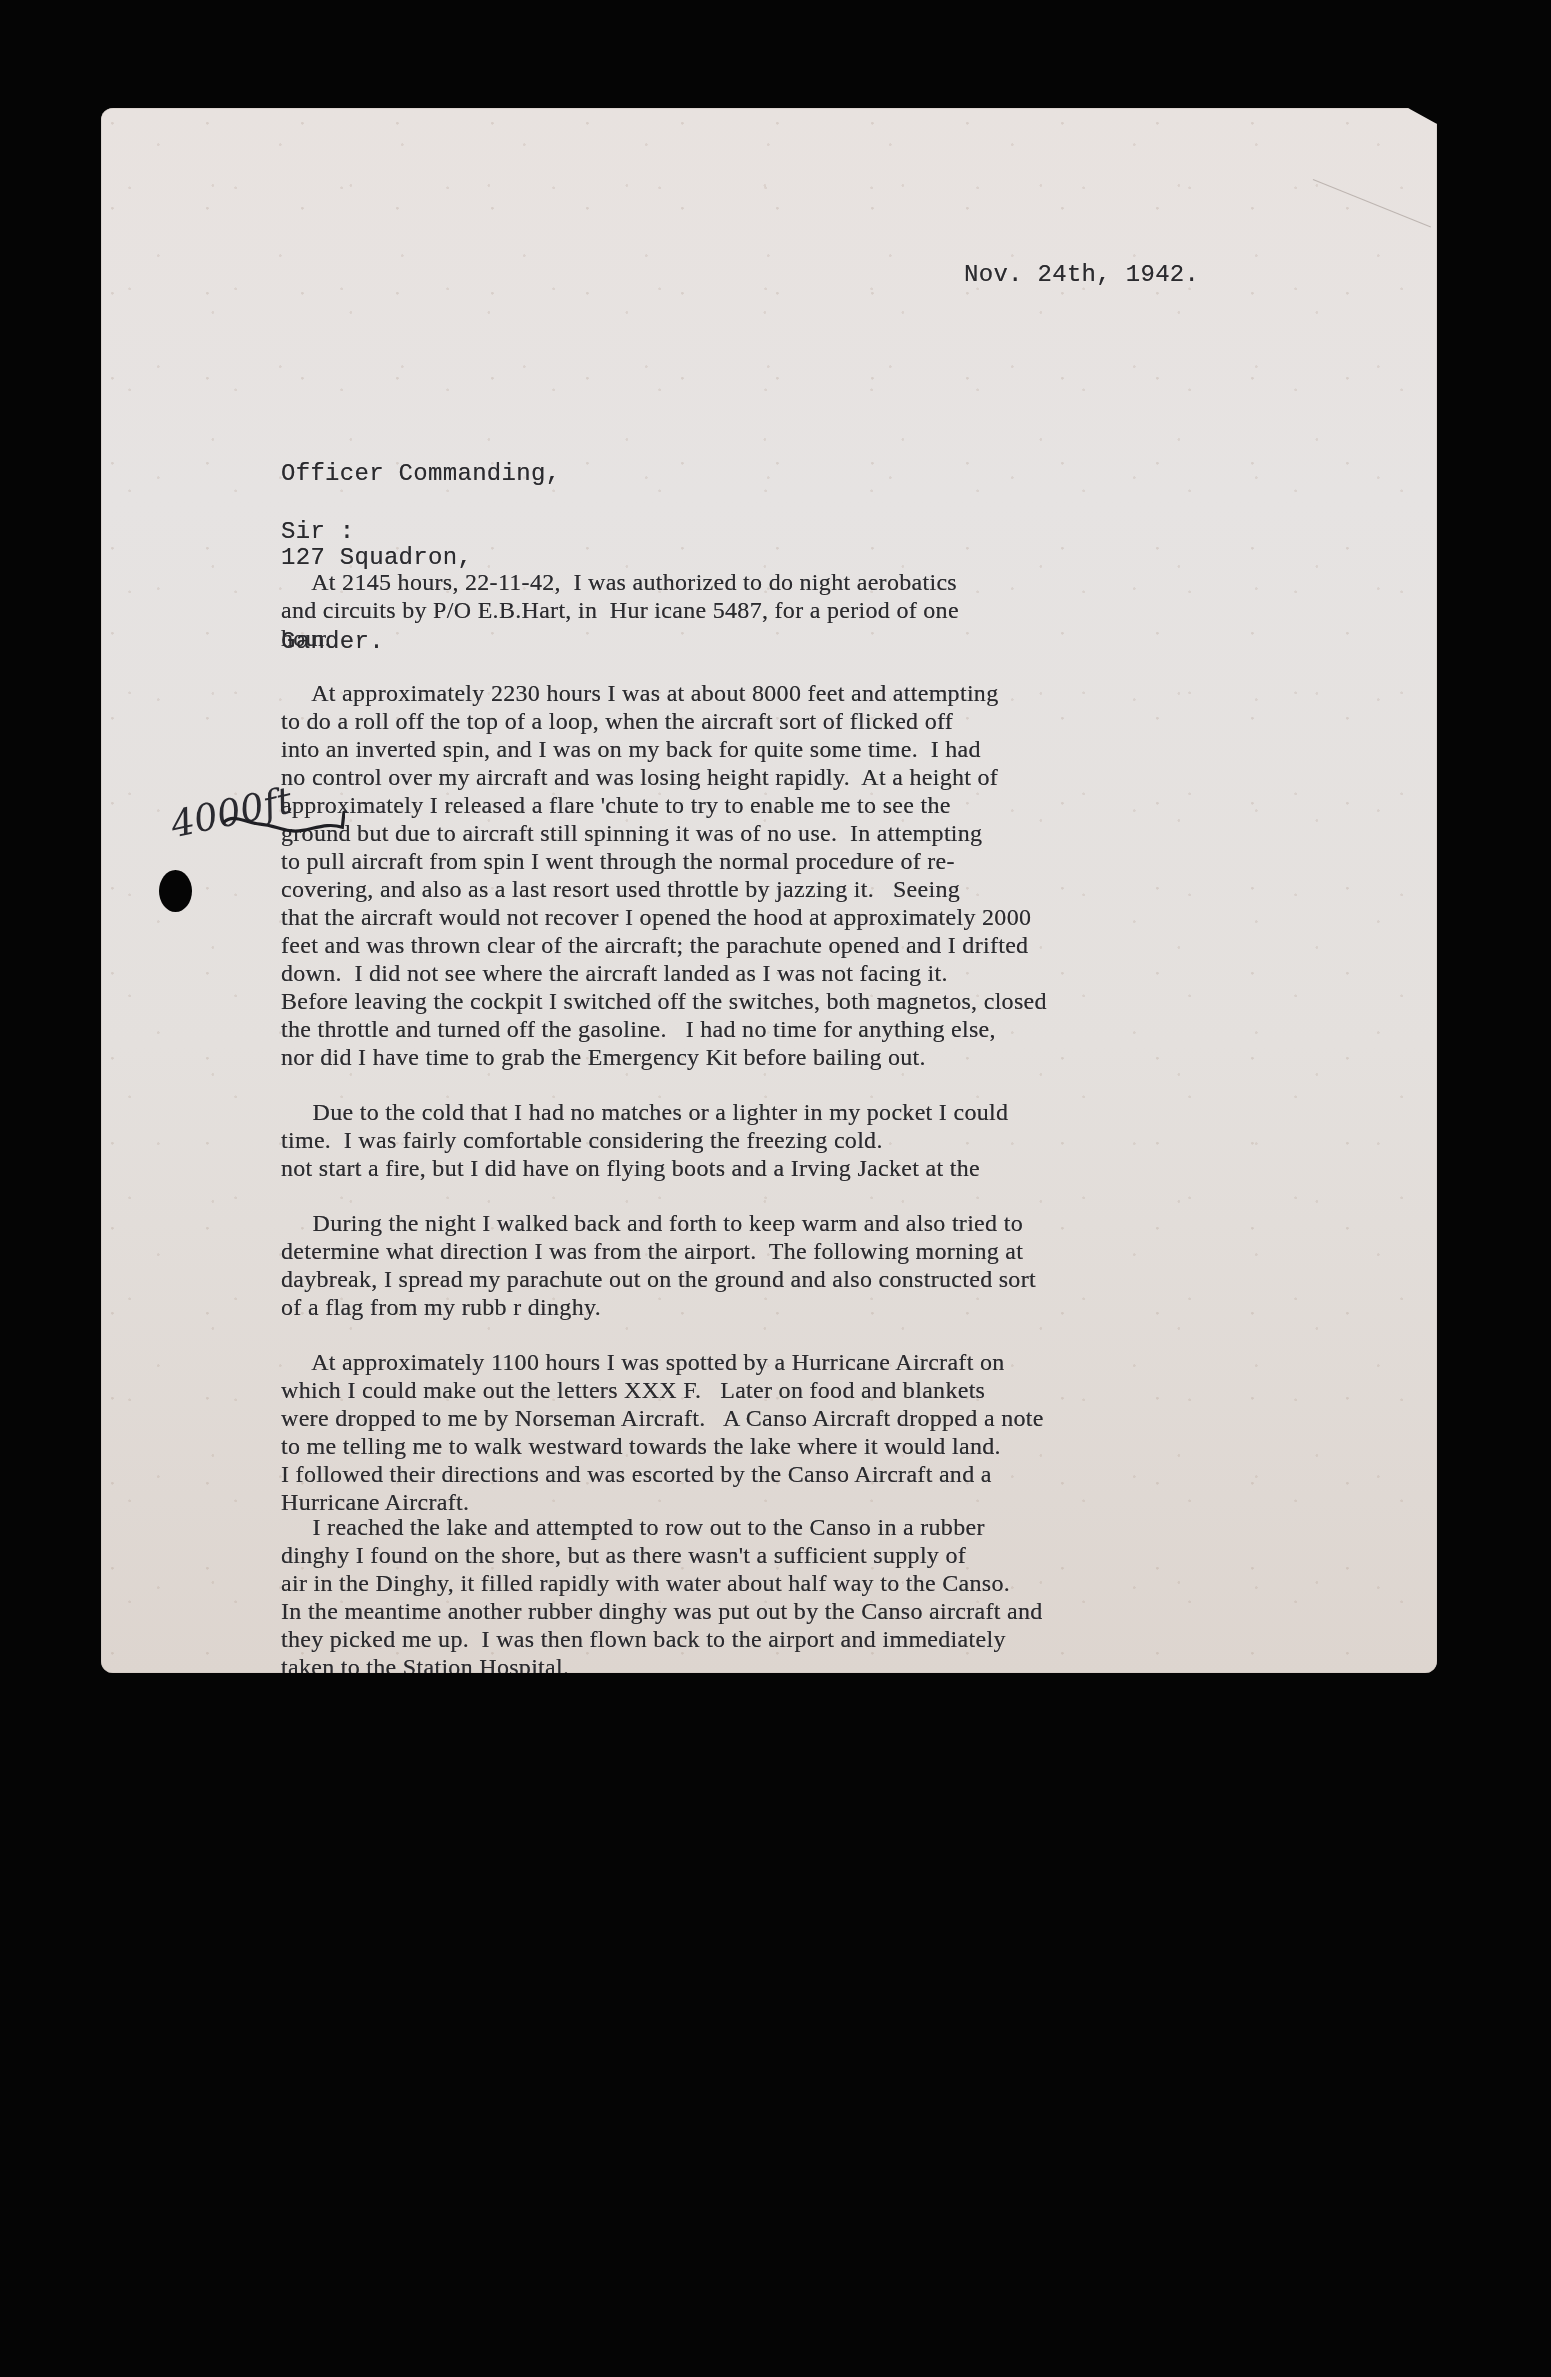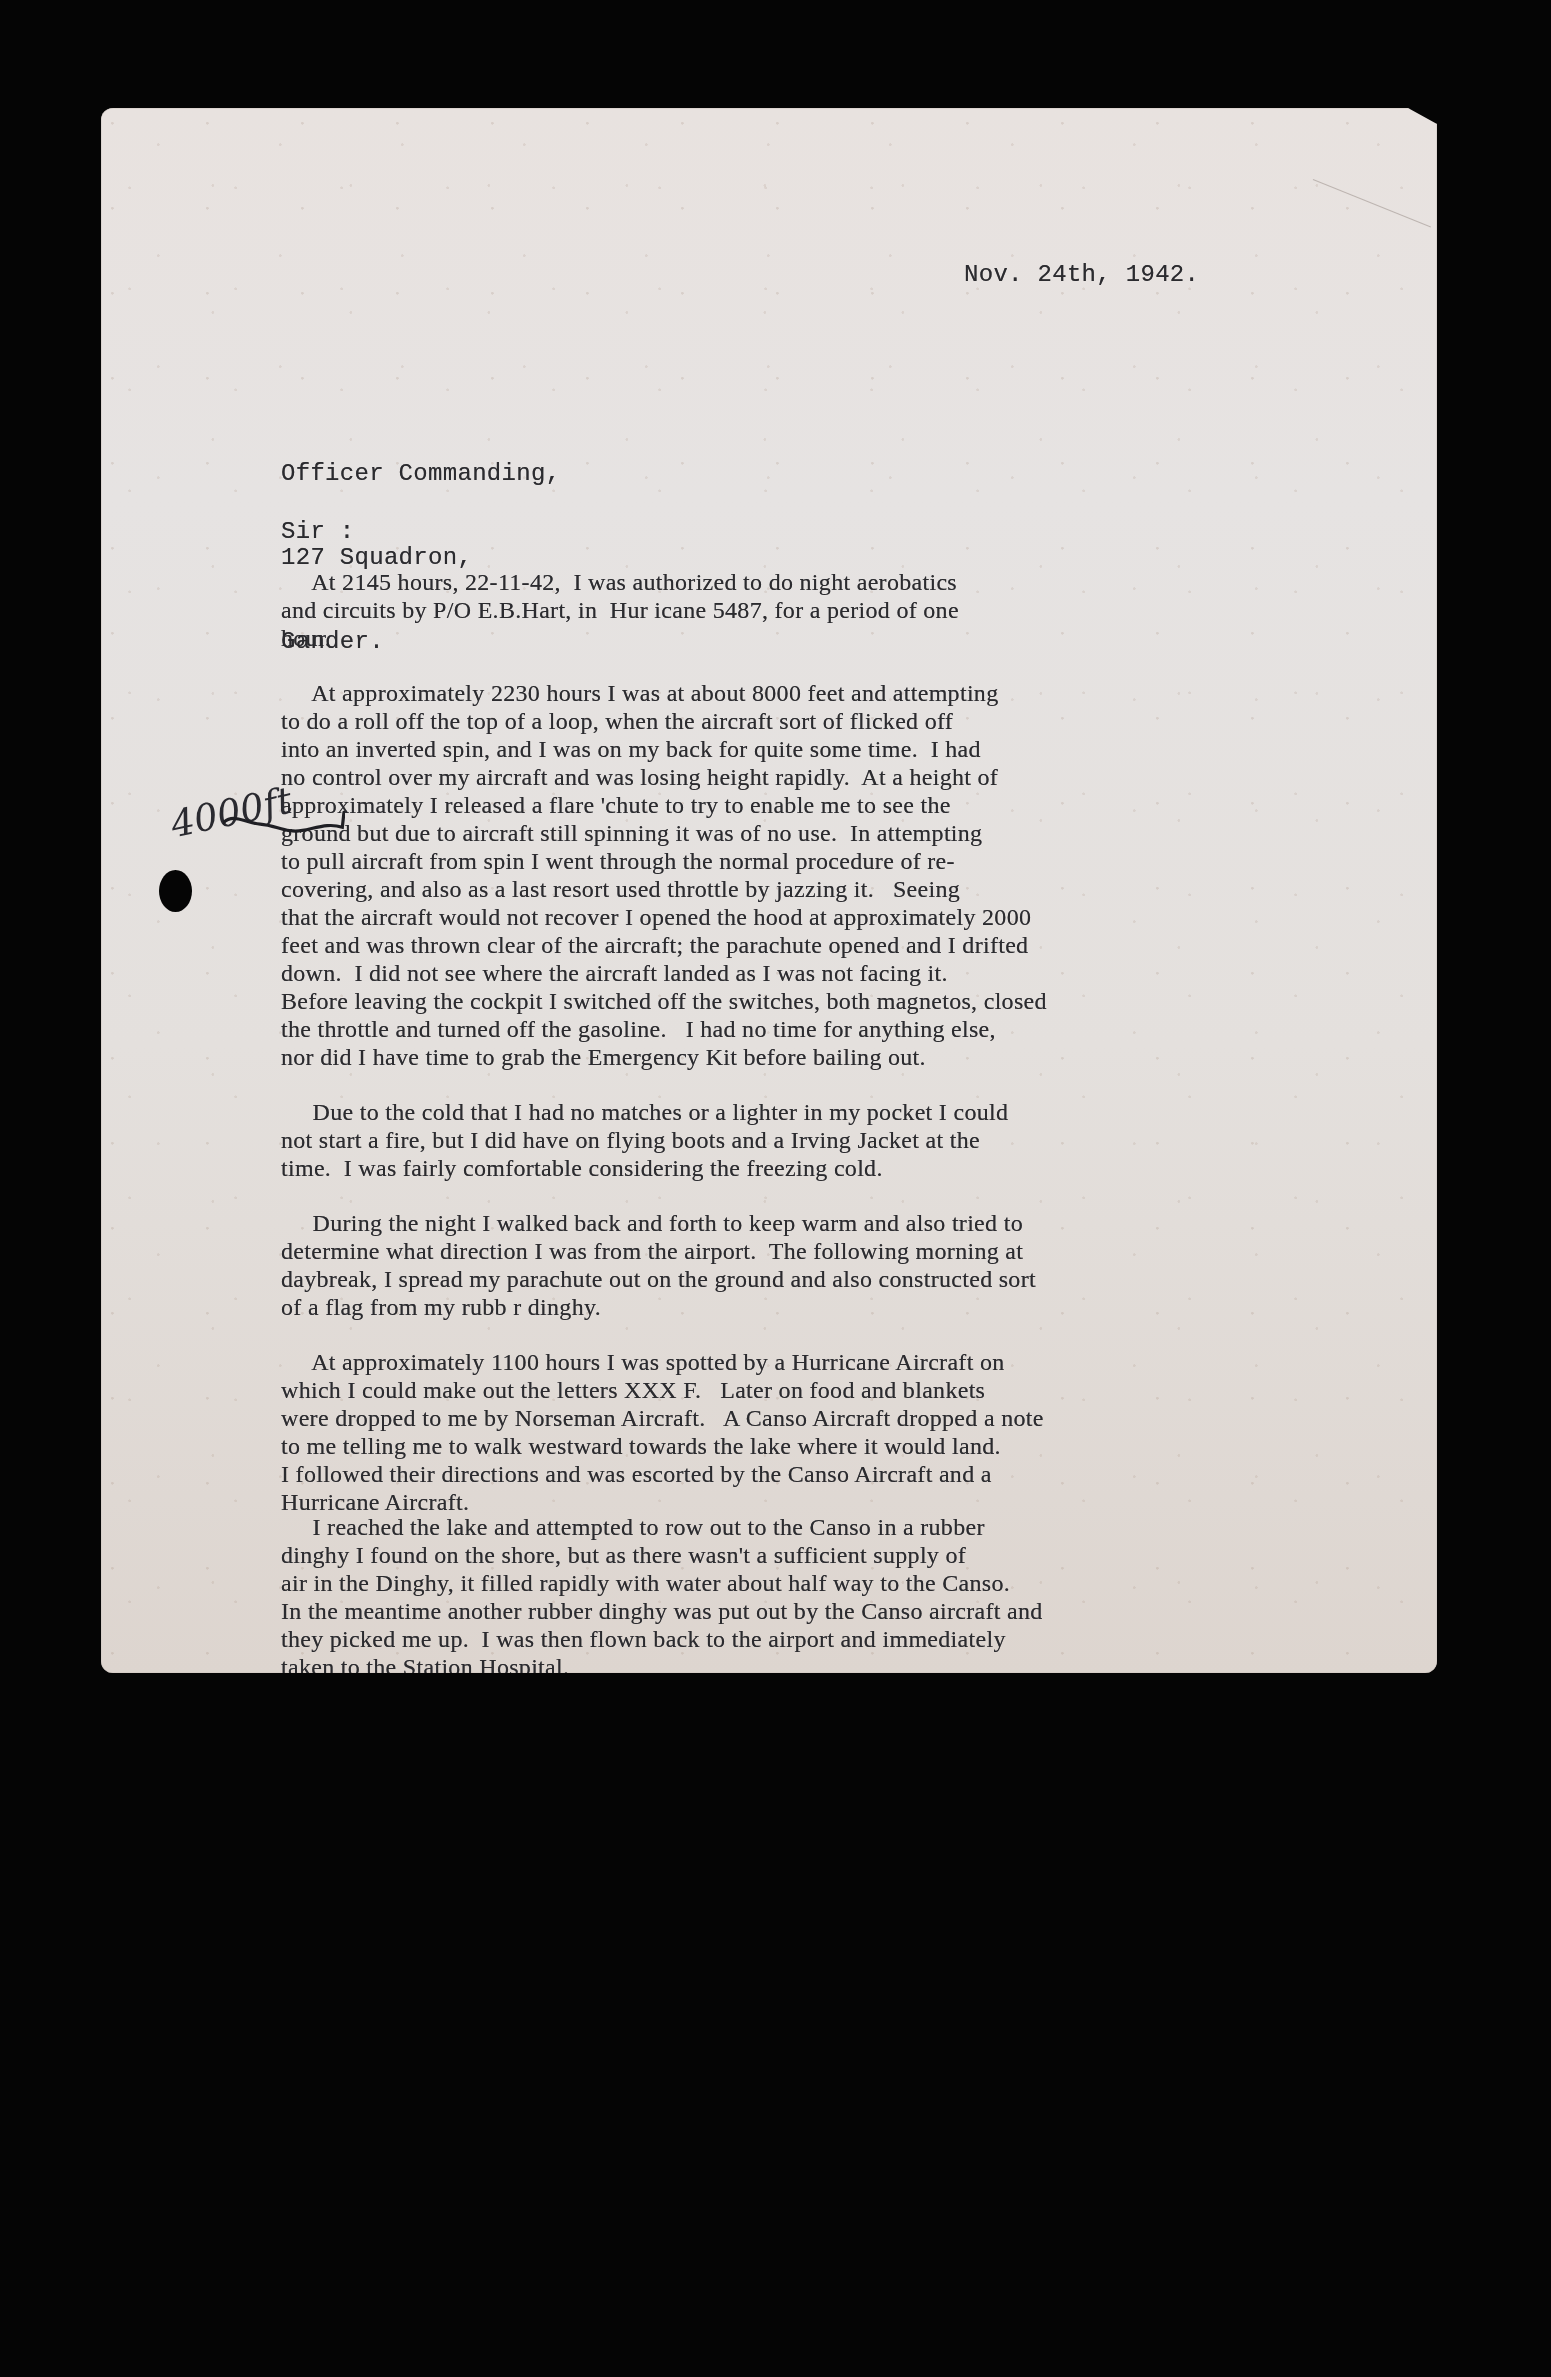--- a/index.html
+++ b/index.html
@@ -190,22 +190,22 @@
     <span class="line">nor did I have time to grab the Emergency Kit before bailing out.</span>
   </div>
 
   <div class="margin-note">4000ft</div>
   <svg class="squiggle" width="122" height="32" viewBox="0 0 230 60">
     <path d="M0 30 C 20 10, 40 30, 70 32 S 120 50, 150 44 S 200 30, 225 38 L 228 10" fill="none" stroke="#1f1f24" stroke-width="6" stroke-linecap="round"></path>
   </svg>
 
   <div class="para p3">
     <span class="line">     Due to the cold that I had no matches or a lighter in my pocket I could</span>
+    <span class="line">time.  I was fairly comfortable considering the freezing cold.</span>
     <span class="line">not start a fire, but I did have on flying boots and a Irving Jacket at the</span>
-    <span class="line">time.  I was fairly comfortable considering the freezing cold.</span>
   </div>
 
   <div class="para p4">
     <span class="line">     During the night I walked back and forth to keep warm and also tried to</span>
     <span class="line">determine what direction I was from the airport.  The following morning at</span>
     <span class="line">daybreak, I spread my parachute out on the ground and also constructed sort</span>
     <span class="line">of a flag from my rubb r dinghy.</span>
   </div>
 
   <div class="para p5">

